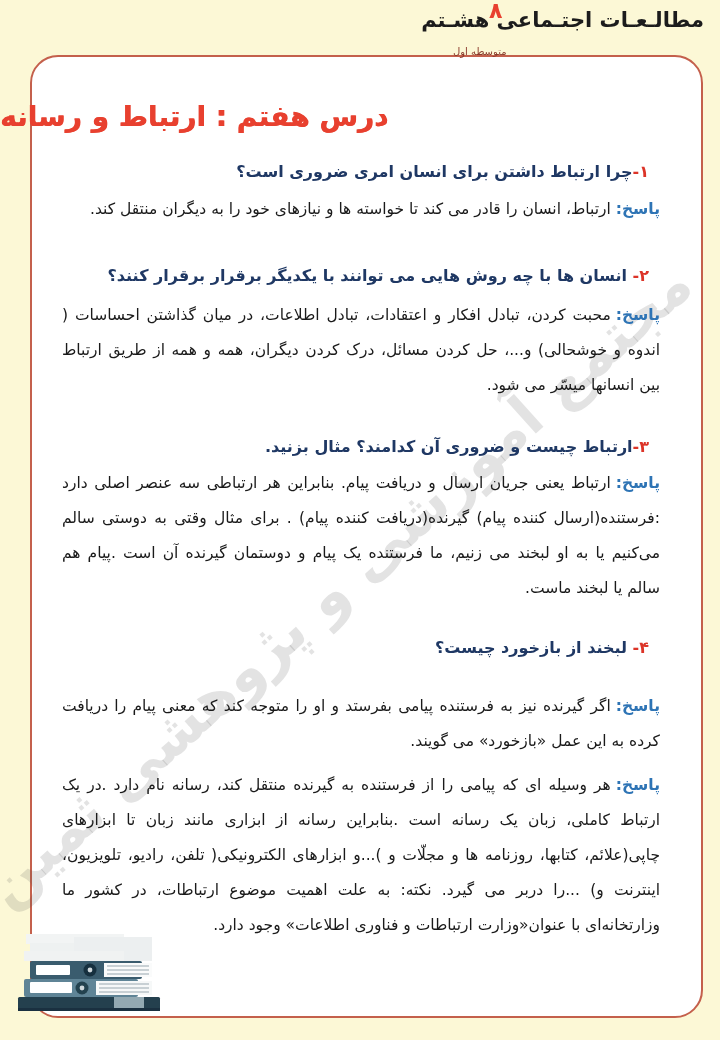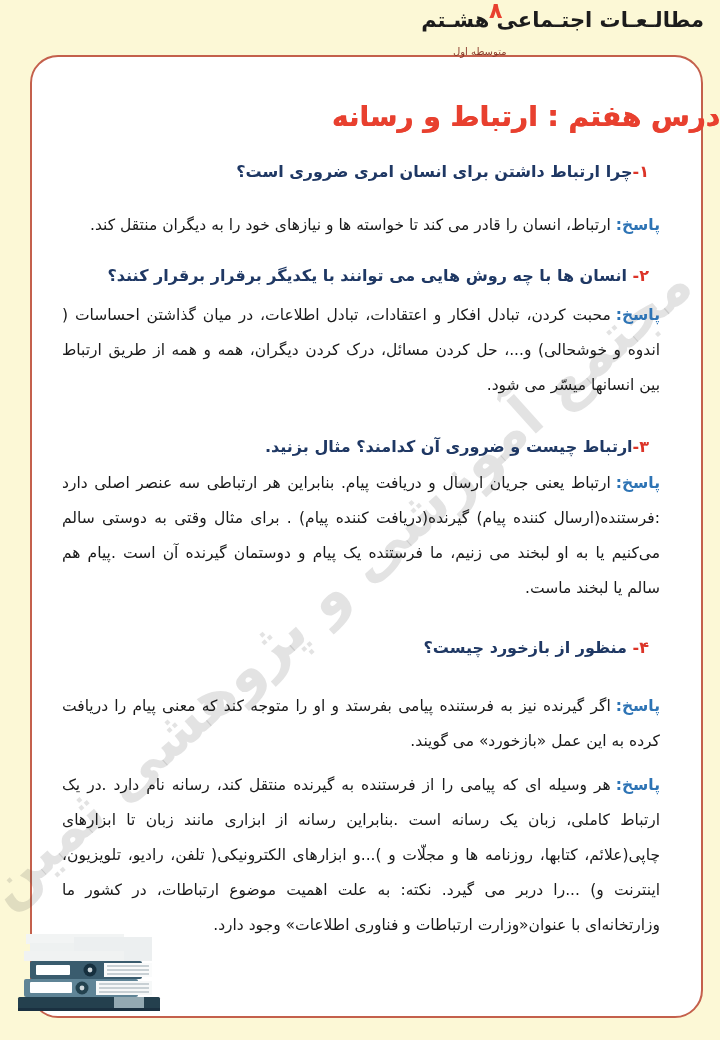--- a/index.html
+++ b/index.html
@@ -61,21 +61,21 @@
     white-space:nowrap;
     transform:rotate(-42deg);
     z-index:1;
     pointer-events:none;
   }
   
   .content { position:absolute; inset:0; z-index:2; }
   .lesson-title {
     position:absolute;
     top:100px; left:0; right:0;
-    text-align:right;
+    text-align:left;
     font-size:28px;
     font-weight:bold;
     color:#E8402F;
     text-shadow:0.6px 0 0 #E8402F;
   }
   .q {
     position:absolute;
     right:71px; left:62px;
     font-size:16px;
     font-weight:bold;
@@ -85,21 +85,21 @@
   .q .num { color:#DC3428; }
   .a {
     position:absolute;
     right:60px; left:62px;
     font-size:15.5px;
     line-height:35px;
     color:#1a1a1a;
     text-align:justify;
   }
   .a .lbl { color:#2E74B5; font-weight:bold; margin-left:5px; }
-  .q1 { top:162px; } .a1 { top:208px; }
+  .q1 { top:162px; } .a1 { top:192px; }
   .q2 { top:266px; } .a2 { top:298px; }
   .q3 { top:437px; } .a3 { top:466px; }
   .q4 { top:638px; } .a4 { top:665px;margin-top:24px; }
   .q5 { top:742px; } .a5 { top:768px; }
   
   .books {
     position:absolute;
     left:16px; top:932px;
     width:148px; height:84px;
     z-index:4;
@@ -123,21 +123,21 @@
 
   <p class="q q1"><span class="num">۱-</span><span>چرا ارتباط داشتن برای انسان امری ضروری است؟</span></p>
   <p class="a a1"><span class="lbl">پاسخ:</span><span>ارتباط، انسان را قادر می کند تا خواسته ها و نیازهای خود را به دیگران منتقل کند.</span></p>
 
   <p class="q q2"><span class="num">۲- </span><span>انسان ها با چه روش هایی می توانند با یکدیگر برقرار برقرار کنند؟</span></p>
   <p class="a a2"><span class="lbl">پاسخ:</span><span>محبت کردن، تبادل افکار و اعتقادات، تبادل اطلاعات، در میان گذاشتن احساسات ( اندوه و خوشحالی) و...، حل کردن مسائل، درک کردن دیگران، همه و همه از طریق ارتباط بین انسانها میسّر می شود.</span></p>
 
   <p class="q q3"><span class="num">۳-</span><span>ارتباط چیست و ضروری آن کدامند؟ مثال بزنید.</span></p>
   <p class="a a3"><span class="lbl">پاسخ:</span><span>ارتباط یعنی جریان ارسال و دریافت پیام. بنابراین هر ارتباطی سه عنصر اصلی دارد :فرستنده(ارسال کننده پیام) گیرنده(دریافت کننده پیام) . برای مثال وقتی به دوستی سالم می‌کنیم یا به او لبخند می زنیم، ما فرستنده یک پیام و دوستمان گیرنده آن است .پیام هم سالم یا لبخند ماست.</span></p>
 
-  <p class="q q4"><span class="num">۴- </span><span>منظور از بازخورد چیست؟</span></p>
+  <p class="q q4"><span class="num">۴- </span><span>لبخند از بازخورد چیست؟</span></p>
   <p class="a a4"><span class="lbl">پاسخ:</span><span>اگر گیرنده نیز به فرستنده پیامی بفرستد و او را متوجه کند که معنی پیام را دریافت کرده به این عمل «بازخورد» می گویند.</span></p>
 
   <p class="a a5"><span class="lbl">پاسخ:</span><span>هر وسیله ای که پیامی را از فرستنده به گیرنده منتقل کند، رسانه نام دارد .در یک ارتباط کاملی، زبان یک رسانه است .بنابراین رسانه از ابزاری مانند زبان تا ابزارهای چاپی(علائم، کتابها، روزنامه ها و مجلّات و )...و ابزارهای الکترونیکی( تلفن، رادیو، تلویزیون، اینترنت و) ...را دربر می گیرد. نکته: به علت اهمیت موضوع ارتباطات، در کشور ما وزارتخانه‌ای با عنوان«وزارت ارتباطات و فناوری اطلاعات» وجود دارد.</span></p>
 </div>
 
 <div class="books">
   <svg width="148" height="84" viewBox="0 0 148 84" xmlns="http://www.w3.org/2000/svg">
 
     <rect x="10" y="2" width="98" height="10" fill="#f2f4f4"></rect>
     <rect x="14" y="11" width="104" height="9" fill="#eef1f1"></rect>

